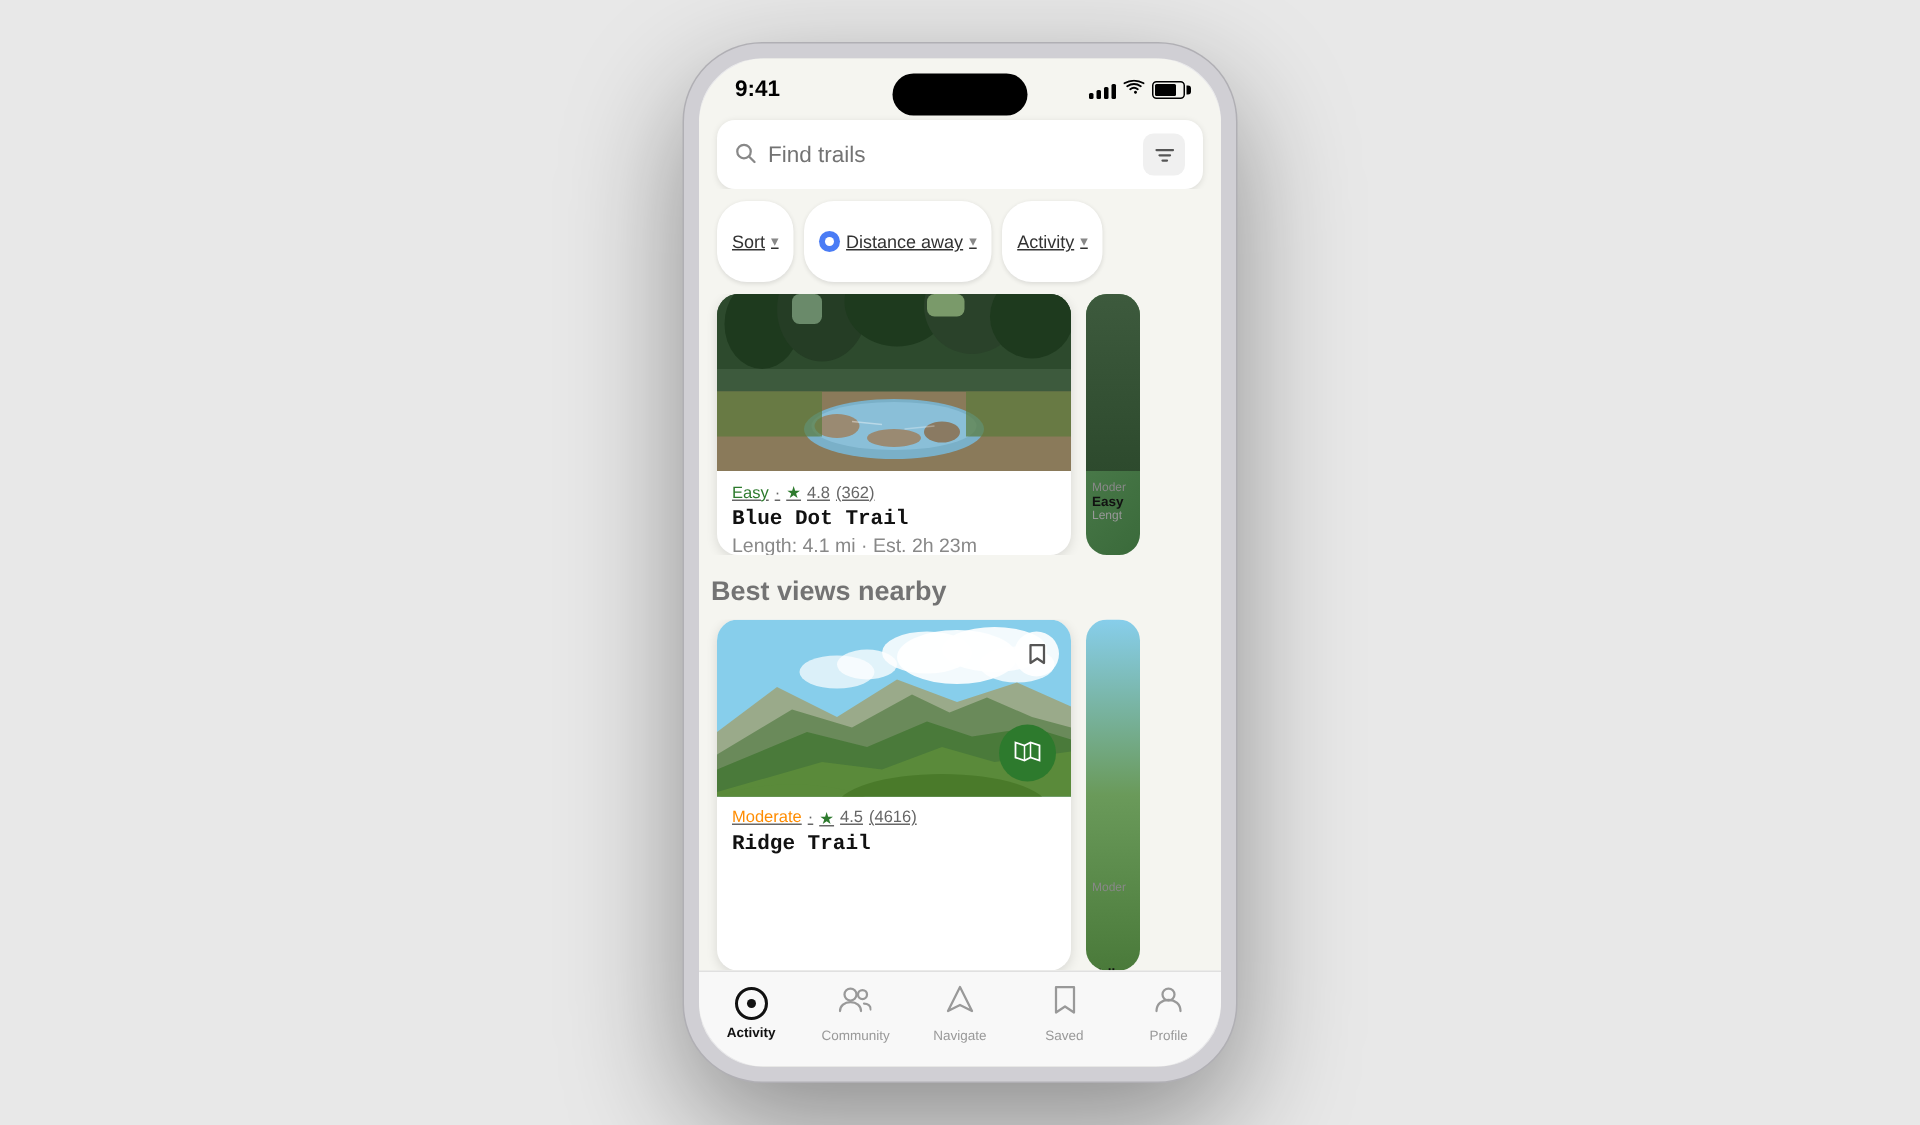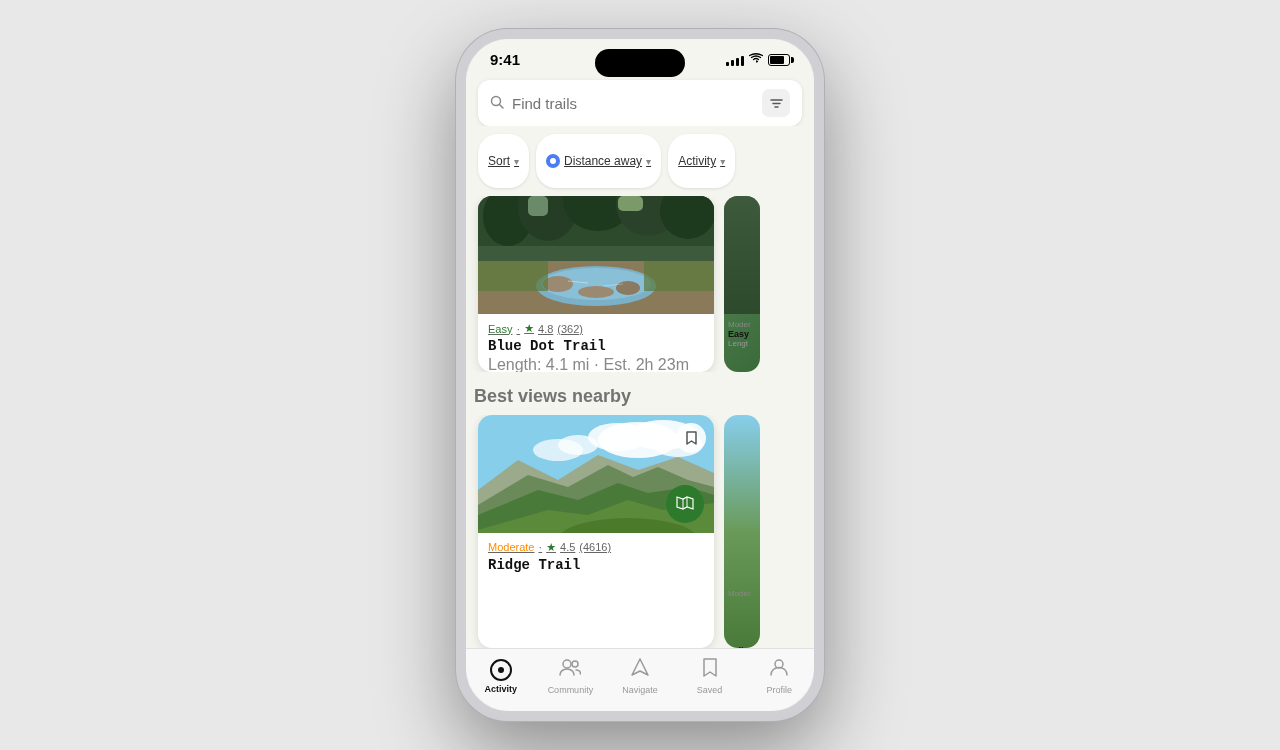--- a/index.html
+++ b/index.html
@@ -306,21 +306,21 @@
 
     .card-title {
       font-size: 14px;
       font-weight: 700;
       color: #111;
       margin-bottom: 2px;
       font-family: Liberation Mono, monospace;
     }
 
     .card-subtitle {
-      font-size: 16px;
+      font-size: 13px;
       color: #888;
     }
 
     
     .section-header {
       padding: 14px 8px 8px;
       font-size: 18px;
       font-weight: 700;
       color: #737373;
       flex-shrink: 0;

